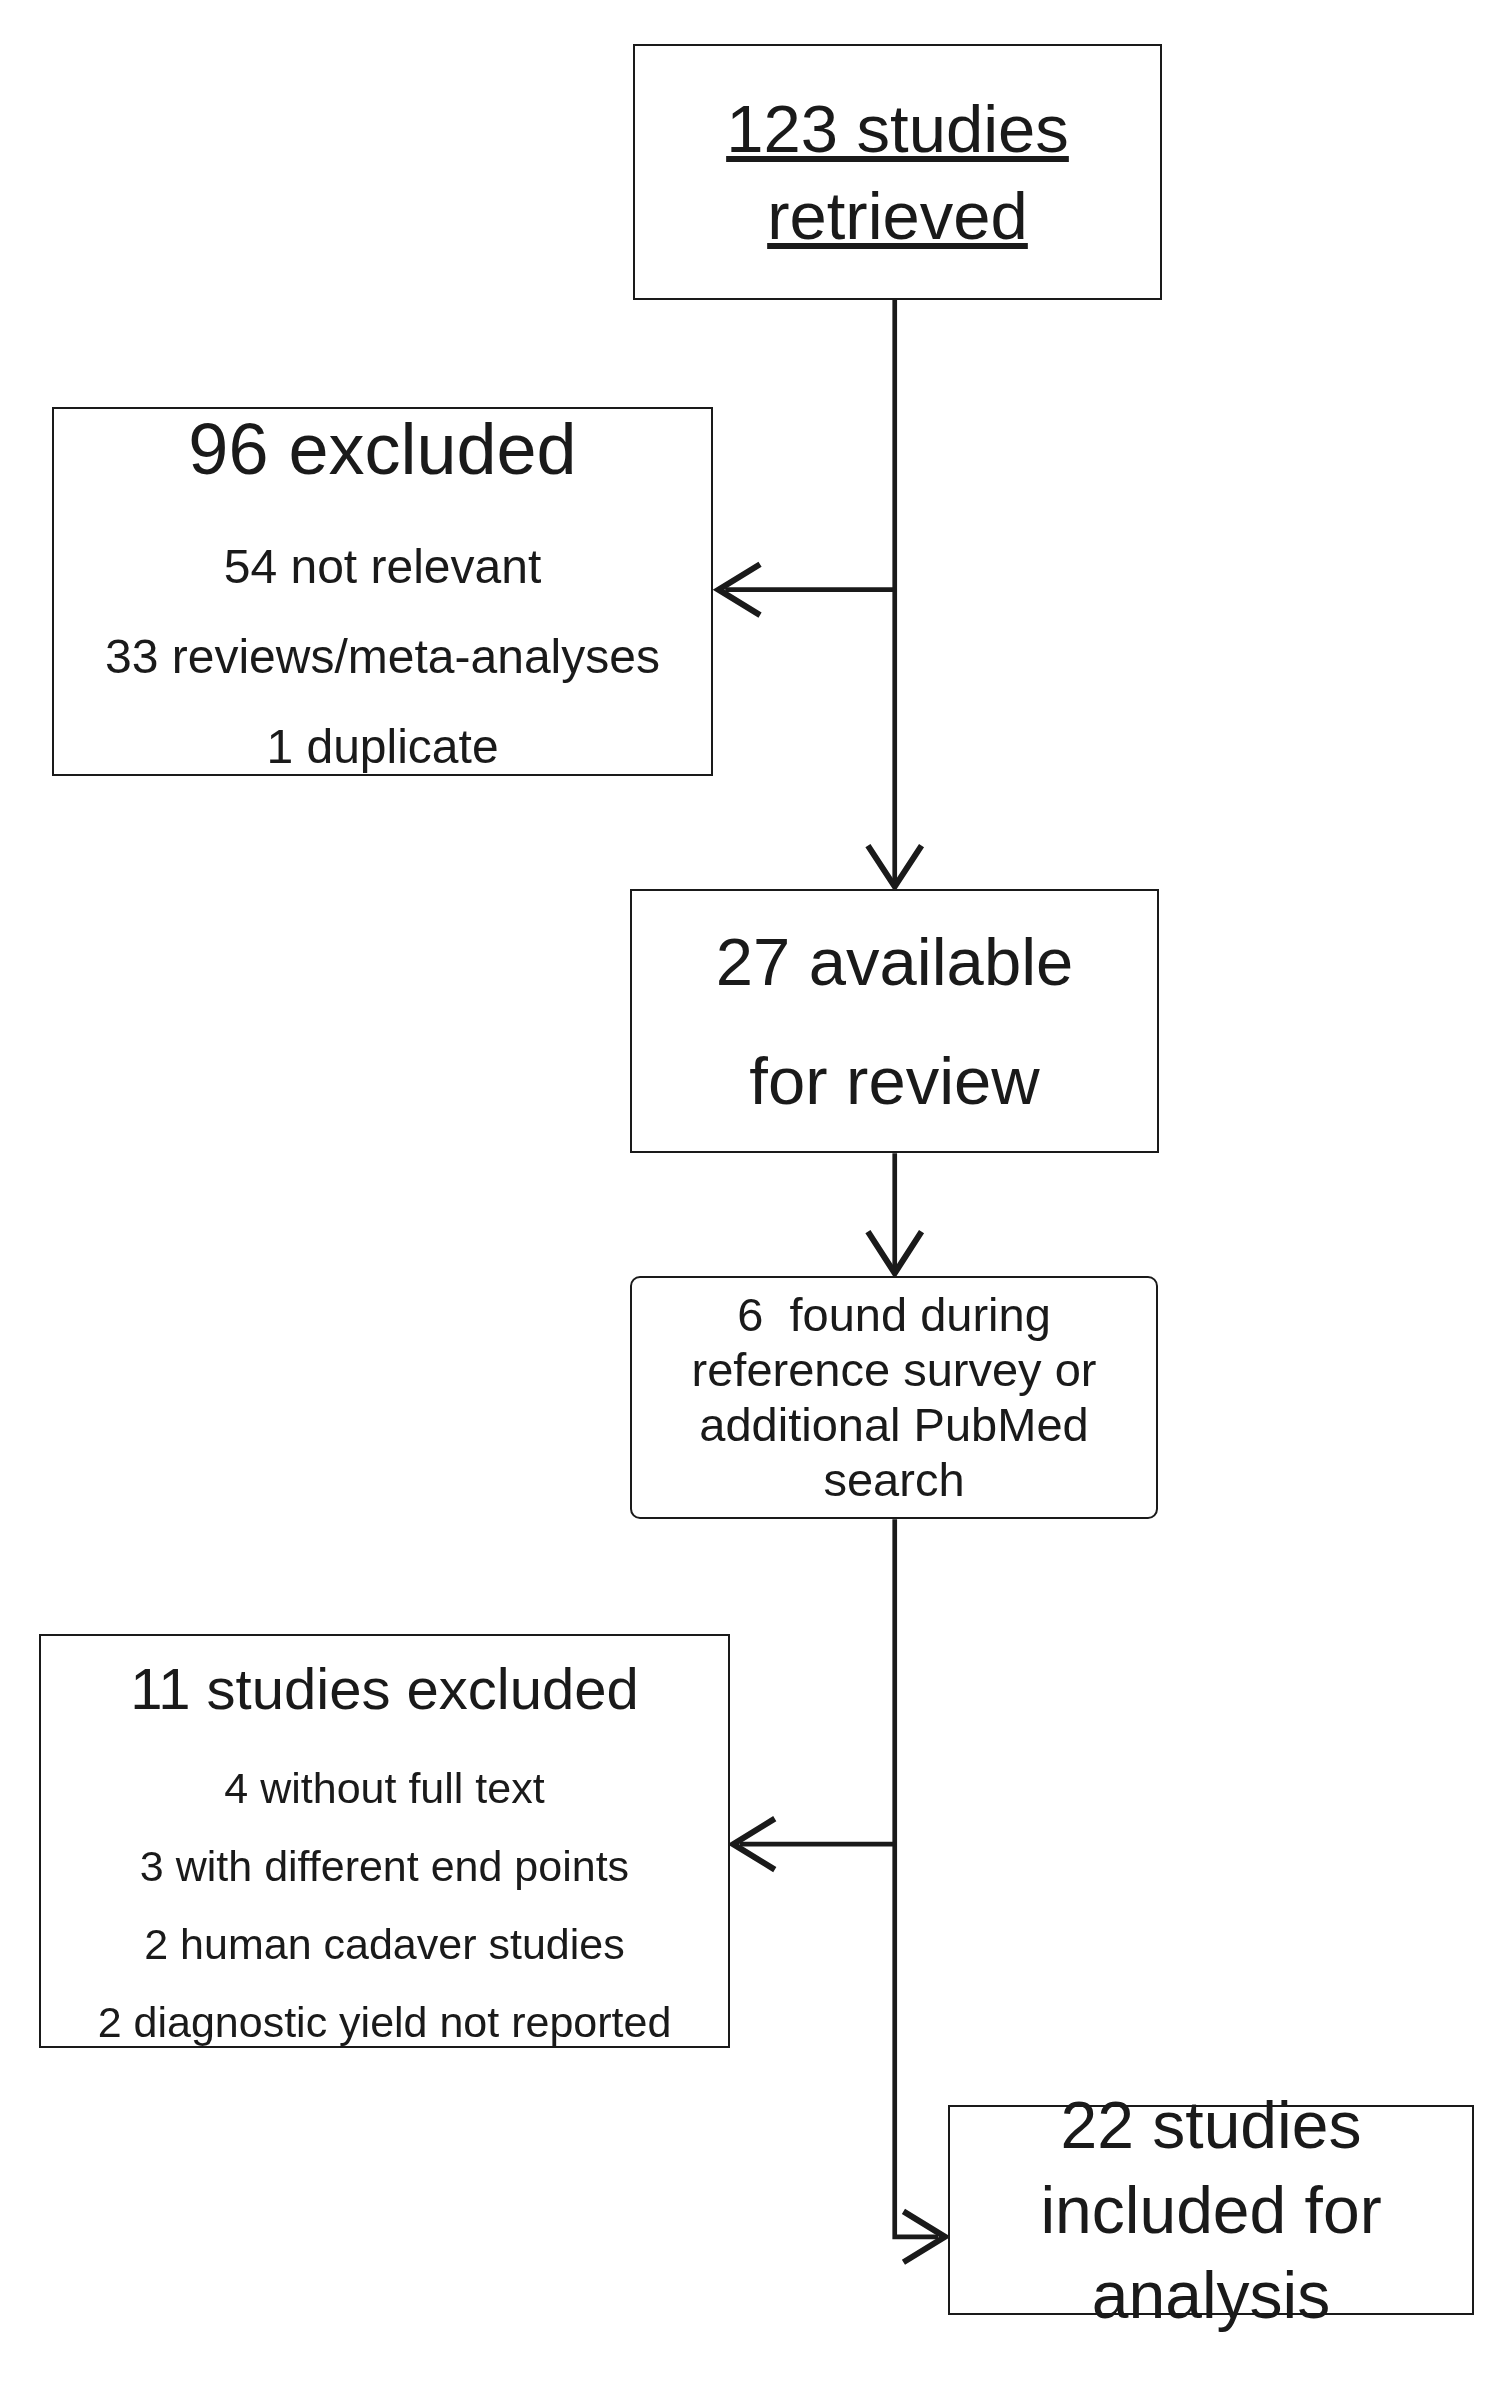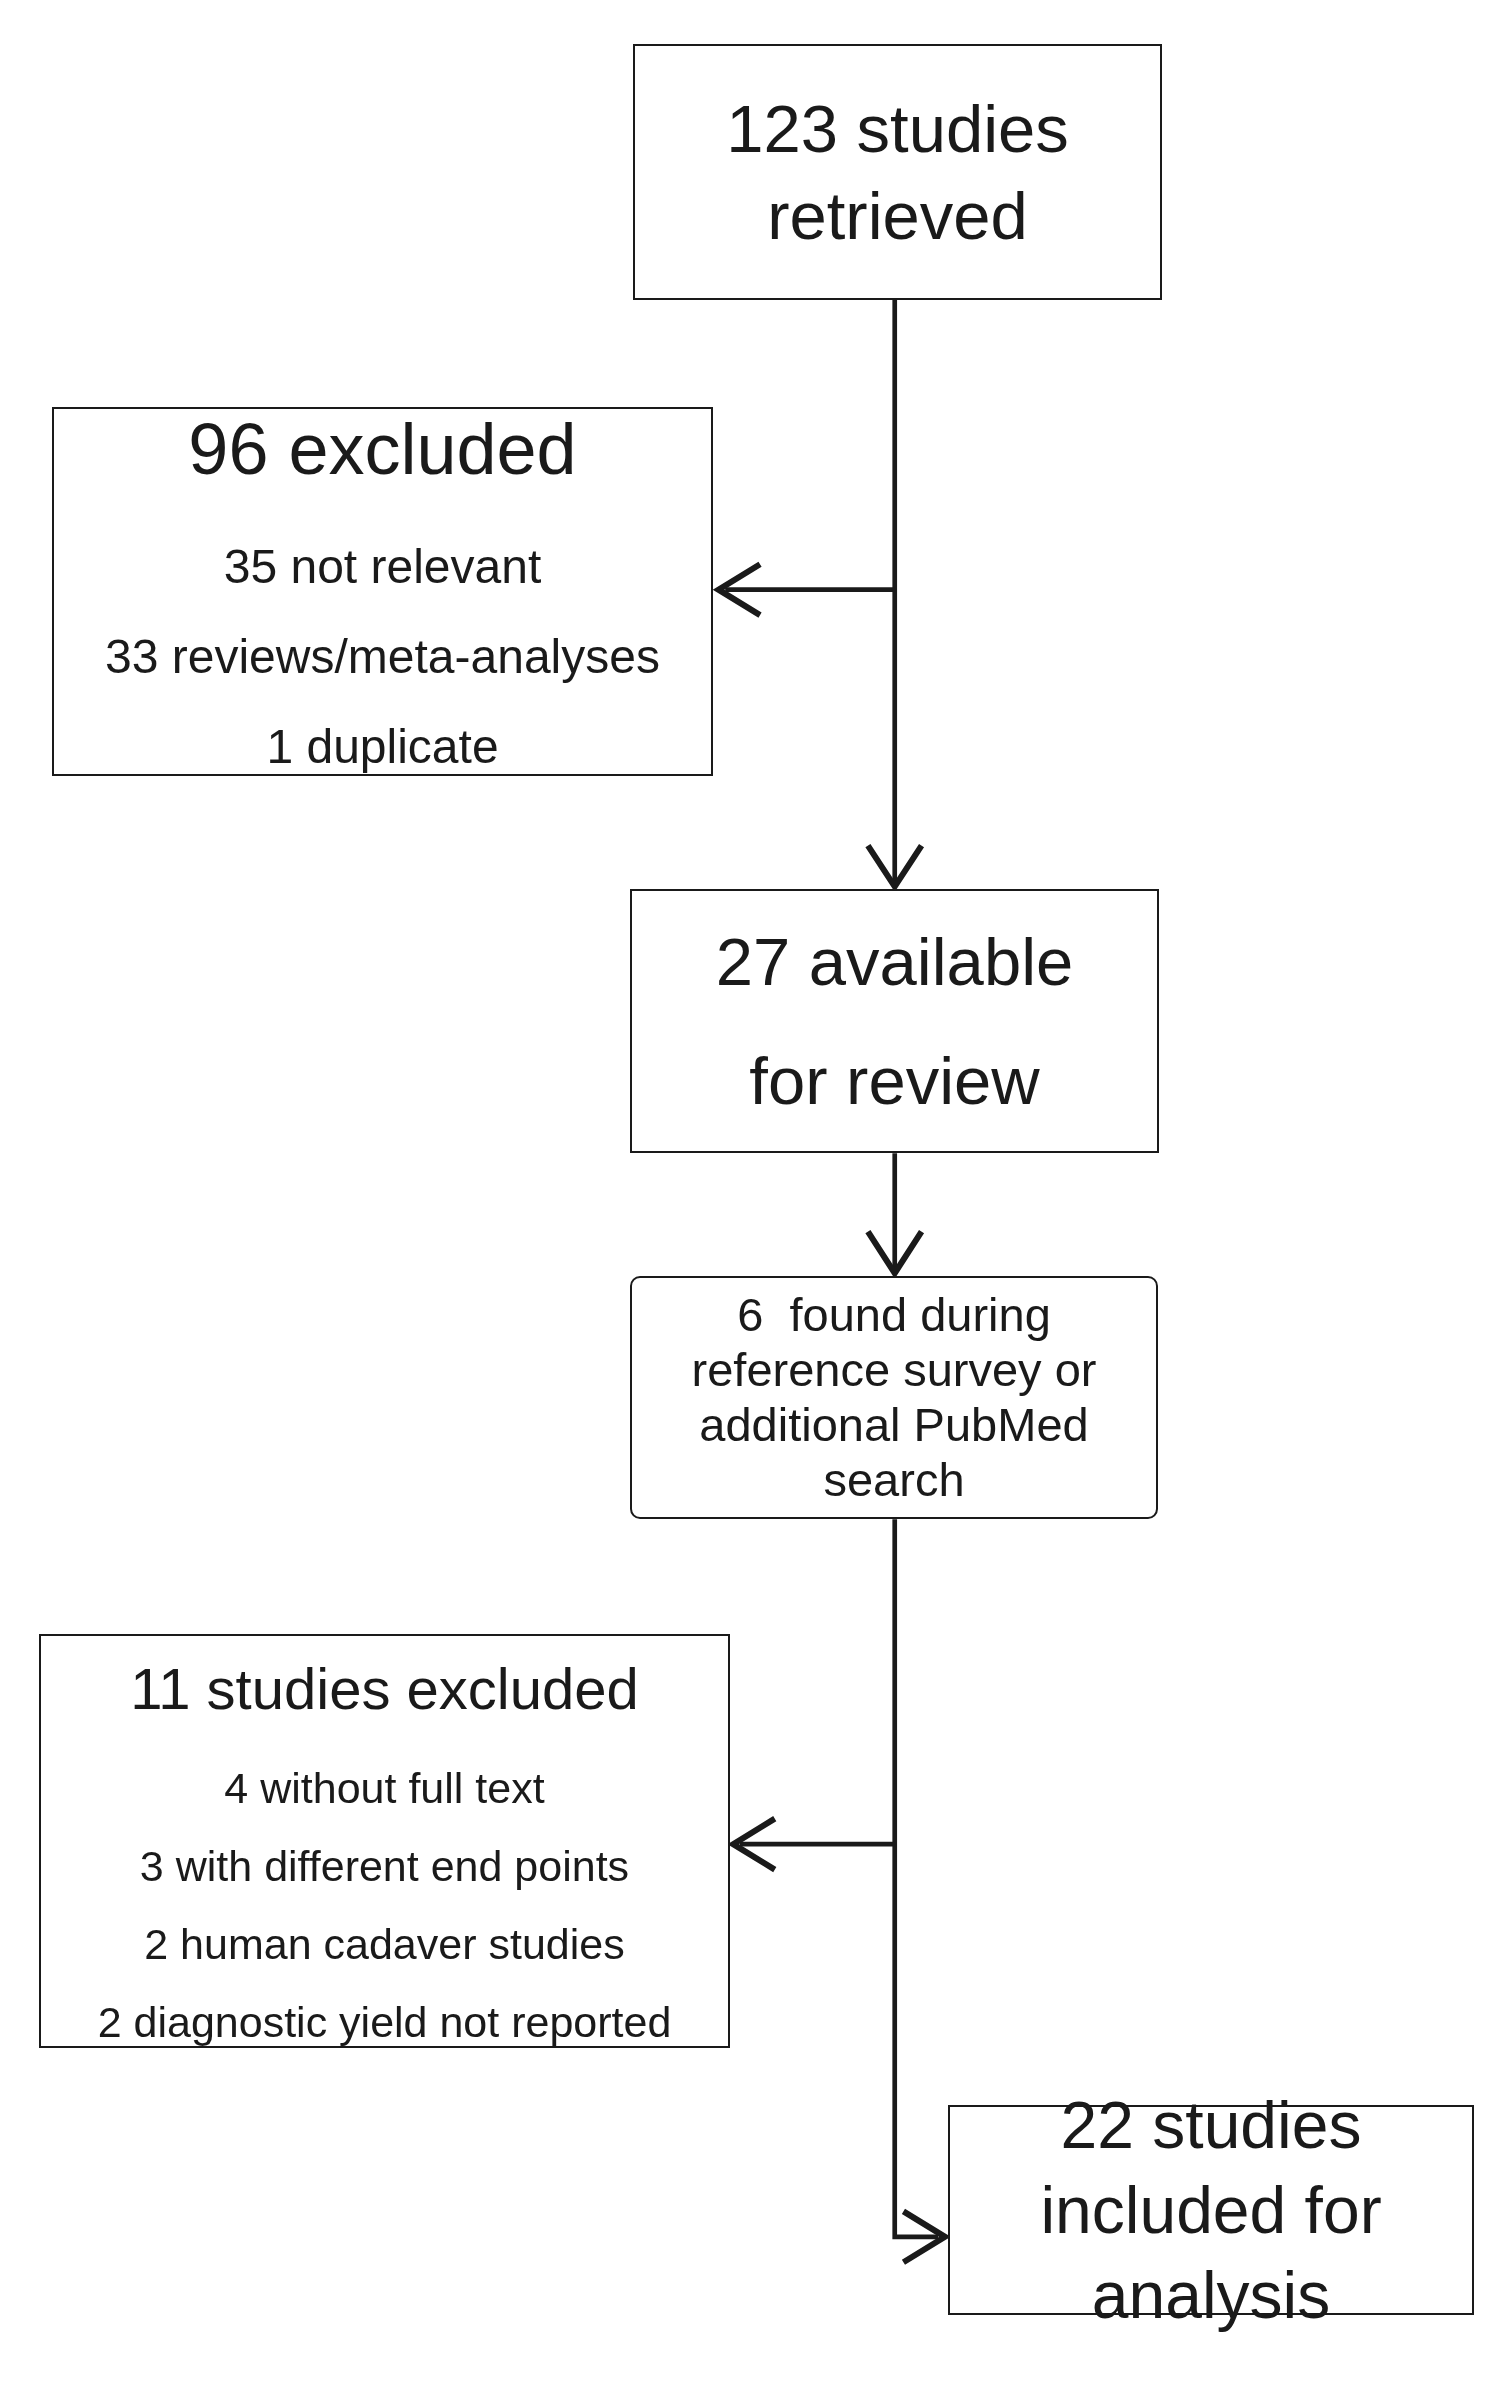--- a/index.html
+++ b/index.html
@@ -19,21 +19,21 @@
   svg.connectors{position:absolute;left:0;top:0;width:1506px;height:2401px;}
   .shaft{stroke:var(--c-line);stroke-width:7;fill:none;}
   .chev{stroke:var(--c-line);stroke-width:9;fill:none;stroke-linecap:butt;stroke-linejoin:miter;}
   .fbox{
     position:absolute;background:var(--c-fill);
     border:2.7px solid var(--c-line);
     display:flex;flex-direction:column;align-items:center;justify-content:center;
     text-align:center;line-height:1.2;
   }
   
-  .box-retrieved{left:633px;top:44px;width:529px;height:256px;font-size:67px;}
+  .box-retrieved{left:633px;top:44px;width:529px;height:256px;font-size:67px;text-decoration:underline;}
   .box-retrieved .tline{line-height:87px;}
   .box-available{left:630px;top:889px;width:529px;height:264px;font-size:67px;gap:32px;}
   .box-available .tline{line-height:87px;}
   .box-additional{left:630px;top:1276px;width:528px;height:243px;font-size:47px;justify-content:flex-start;padding-top:9.4px;border-radius:10px;}
   .box-additional .tline{line-height:55px;}
   .box-included{left:948px;top:2105px;width:526px;height:210px;font-size:66px;}
   .box-included .tline{line-height:85px;}
   
   .box-excluded-initial{left:52px;top:407px;width:661px;height:369px;justify-content:flex-start;padding-top:1.3px;}
   .box-excluded-initial .box-title{font-size:72px;line-height:79px;margin-bottom:33px;text-align:right;}
@@ -66,21 +66,21 @@
   </svg>
 
   <div class="fbox box-retrieved">
       <div class="tline">123 studies</div>
       <div class="tline">retrieved</div>
     </div>
 
   <div class="fbox box-excluded-initial">
     <div class="box-title">96 excluded</div>
     <div class="box-items">
-        <div class="tline">35 not relevant</div>
+        <div class="tline">54 not relevant</div>
         <div class="tline">33 reviews/meta-analyses</div>
         <div class="tline">1 duplicate</div>
       </div>
   </div>
 
   <div class="fbox box-available">
       <div class="tline">27 available</div>
       <div class="tline">for review</div>
     </div>
 

